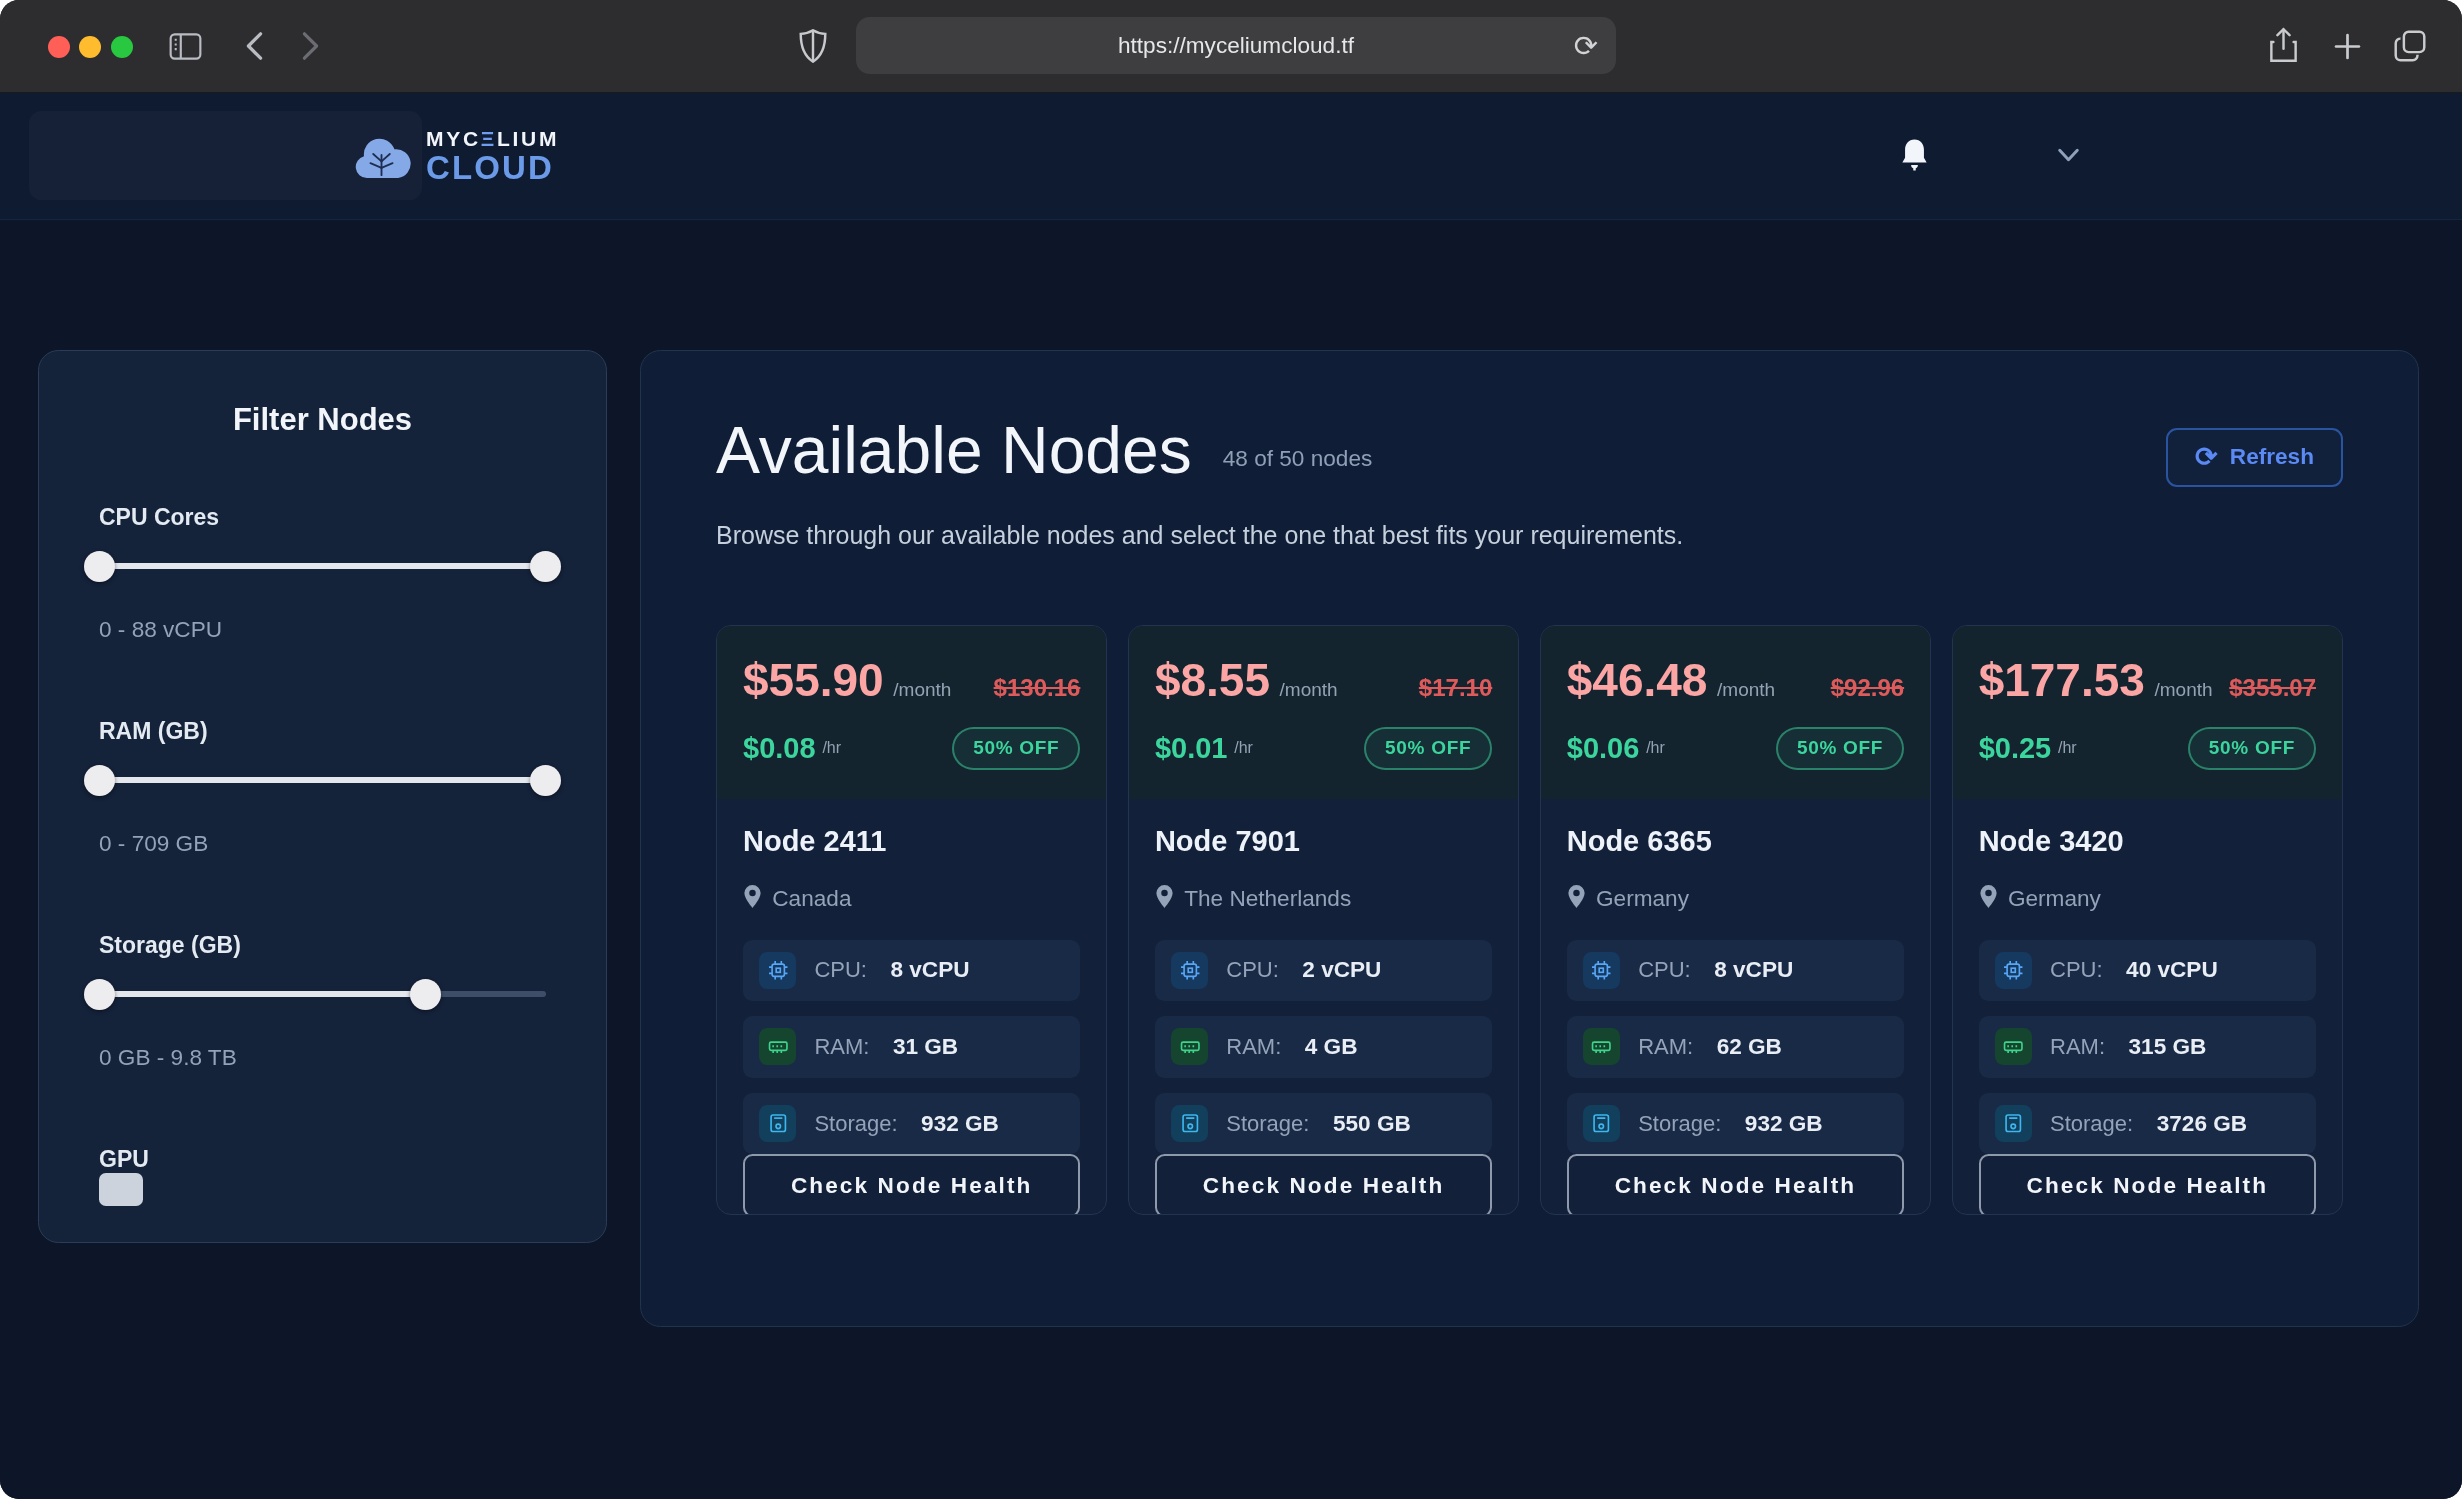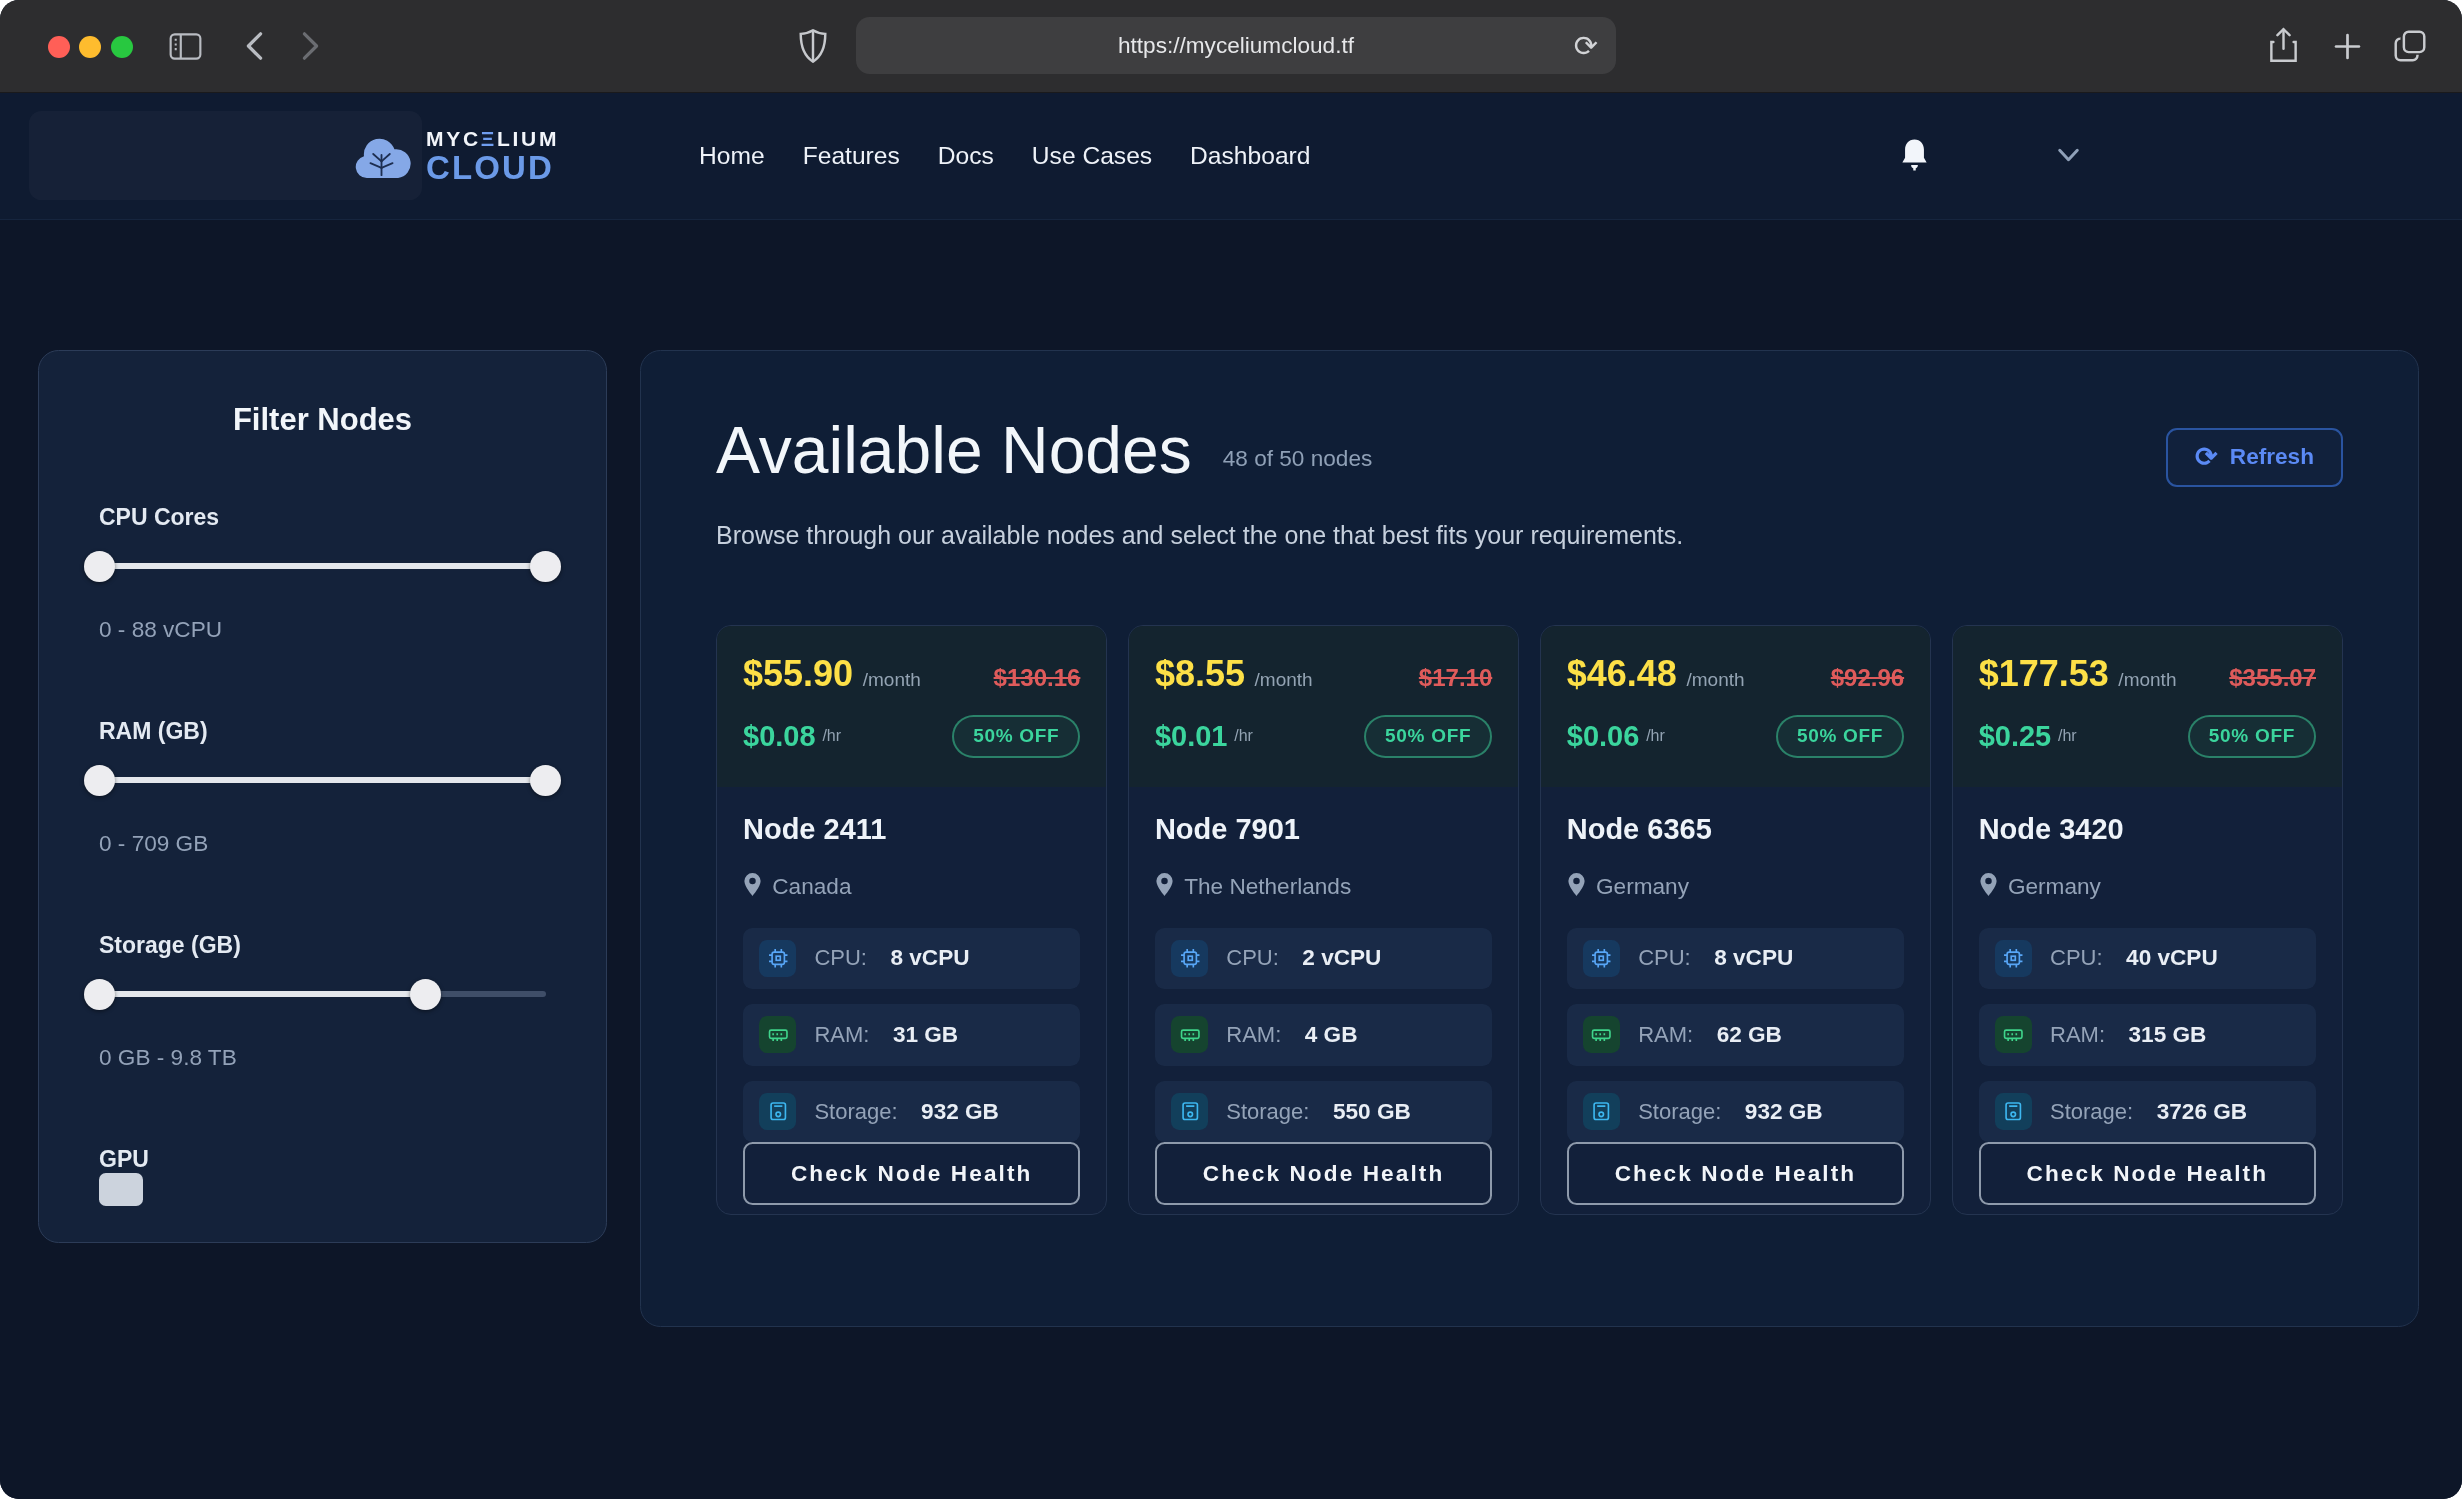--- a/index.html
+++ b/index.html
@@ -63,21 +63,21 @@
   .np-title{font-size:66px;font-weight:500;color:#f2f6fa;line-height:1.05;}
   .np-count{font-size:22.6px;color:#8fa0b6;margin-left:31px;margin-bottom:13.7px;}
   .refresh-btn{margin-left:auto;margin-top:12.3px;display:flex;align-items:center;gap:12.3px;padding:13.7px 27px;border:2.1px solid #2a54a0;border-radius:11px;color:#5b8af5;font-size:22.6px;font-weight:bold;background:rgba(30,58,110,0.12);cursor:pointer;}
   .refresh-glyph{font-size:27px;line-height:1;}
   .np-desc{margin-top:34px;font-size:25px;color:#c6d0dd;}
   .cards{margin-top:75px;display:grid;grid-template-columns:repeat(4,1fr);gap:20.5px;}
 
   .card{box-sizing:border-box;height:590px;background:#12203a;border:1.4px solid #243450;border-radius:15px;display:flex;flex-direction:column;overflow:hidden;cursor:pointer;}
   .price-head{background:#14242f;padding:27px 26px 29px;}
   .ph-row{display:flex;align-items:baseline;}
-  .p-month{font-size:36px;font-weight:bold;color:#fde047;}
+  .p-month{font-size:46px;font-weight:bold;color:#fca5a5;}
   .p-unit{font-size:19px;color:#93a3b3;margin-left:9.6px;}
   .p-orig{margin-left:auto;font-size:24px;font-weight:bold;color:#df5b5b;text-decoration:line-through;}
   .ph-row2{display:flex;align-items:center;margin-top:20.5px;}
   .p-hour{font-size:29px;font-weight:bold;color:#3bd59d;}
   .p-hunit{font-size:16px;color:#93a3b3;margin-left:6.8px;}
   .badge{margin-left:auto;padding:8.2px 19px;border:2.1px solid rgba(61,213,157,0.5);border-radius:683px;color:#3bd59d;font-size:19px;font-weight:bold;letter-spacing:0.7px;background:rgba(61,213,157,0.06);}
   .card-body{padding:26px 26px 26px;display:flex;flex-direction:column;flex:1;}
   .node-name{font-size:29px;font-weight:bold;color:#eef3f9;}
   .loc{display:flex;align-items:center;gap:10.3px;margin-top:27px;color:#94a3b8;font-size:22.6px;}
   .specs{margin-top:26px;display:flex;flex-direction:column;gap:15px;}
@@ -169,27 +169,20 @@
                 <path d="M32 33l-12-5"></path>
                 <path d="M32 33l12-5"></path>
               </g>
             </svg>
         </span>
         <span class="brand-text">
           <span class="brand-top"><span>MYC</span><span class="mid">Ξ</span><span>LIUM</span></span>
           <span class="brand-bottom">CLOUD</span>
         </span>
       </div>
-      <div class="nav-links">
-        <span class="nav-link">Home</span>
-        <span class="nav-link">Features</span>
-        <span class="nav-link">Docs</span>
-        <span class="nav-link">Use Cases</span>
-        <span class="nav-link">Dashboard</span>
-      </div>
       <span class="nav-bell">
         <svg width="31" height="36" viewBox="0 0 23 26" fill="currentColor">
             <path d="M11.5 1.5c-4.4 0-7 3.4-7 7.5v6l-2 3.5h18l-2-3.5v-6c0-4.1-2.6-7.5-7-7.5z"></path>
             <path d="M9 20.5h5a2.5 2.5 0 0 1-5 0z"></path>
             <rect x="10.6" y="20.5" width="1.8" height="4"></rect>
           </svg>
       </span>
       <span class="nav-caret">
         <svg width="23" height="15" viewBox="0 0 17 11" fill="none" stroke="currentColor" stroke-width="2.2" stroke-linecap="round" stroke-linejoin="round">
             <polyline points="2,2 8.5,9 15,2"></polyline>

